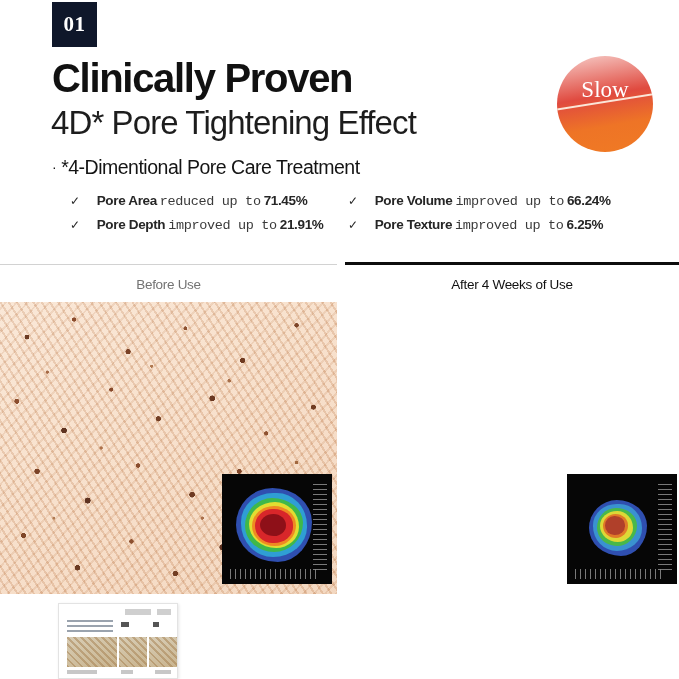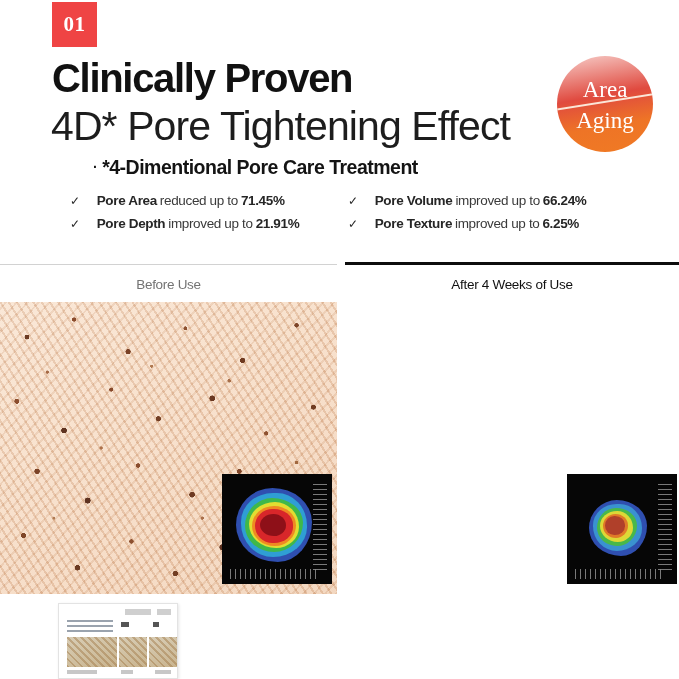--- a/index.html
+++ b/index.html
@@ -9,21 +9,21 @@
     font-family:"Liberation Sans", sans-serif;
     color:#1a1a1a;
     position:relative;
     overflow:hidden;
   }
 
   
   .num-badge{
     position:absolute; left:52px; top:2px;
     width:45px; height:45px;
-    background:#ef4444;
+    background:#0f172a;
     display:flex; align-items:center; justify-content:center;
   }
   .num-badge span{
     font-family:"Liberation Serif", serif;
     font-weight:700; font-size:21px; color:#fff; letter-spacing:.5px;
   }
 
   
   .seal{
     position:absolute; left:557px; top:56px;
@@ -45,47 +45,47 @@
   .seal .w2{ top:53px; }
 
   
   .h1{
     position:absolute; left:52px; top:58px;
     font-size:40px; font-weight:700; letter-spacing:-1.3px; line-height:1;
     color:#111;
   }
   .h2{
     position:absolute; left:51px; top:106px;
-    font-size:41px; font-weight:400; letter-spacing:-.9px; line-height:1;
+    font-size:33px; font-weight:400; letter-spacing:-.9px; line-height:1;
     color:#1d1d1d;
   }
   .h3{
     position:absolute; left:52px; top:158px;
-    font-size:19.5px; font-weight:700; letter-spacing:-.5px; line-height:1;
-    color:#141414; white-space:nowrap;margin-left:41px;
+    font-size:19.5px; font-weight:400; letter-spacing:-.5px; line-height:1;
+    color:#141414; white-space:nowrap;
   }
   .h3 .dot{ font-size:14px; vertical-align:2px; margin-right:5px; }
 
   
   .claims{
     position:absolute; left:70px; top:193px;
     width:600px;
     display:grid; grid-template-columns:278px 290px;
     row-gap:8px;
   }
   .claim{
     display:flex; align-items:baseline;
     font-size:13.5px; letter-spacing:-.35px; color:#262626;
     white-space:nowrap;
   }
   .claim .ck{
     font-size:12px; color:#2a2a2a; margin-right:6px; font-weight:400;
   }
   .claim b{ font-weight:700;padding-left:11px; }
-  .claim .mid{ font-weight:400; color:#3a3a3a; margin:0 3px; }
+  .claim .mid{ font-weight:400; color:#3a3a3a; margin:0 3px;font-family:Liberation Mono, monospace; }
   .claim .val{ font-weight:700; }
 
   
   .rule{ position:absolute; }
   .rule-before{ left:0; top:264px; width:337px; height:1px; background:#d2d2d2; }
   .rule-after { left:345px; top:262px; width:334px; height:3px; background:#0d0d0d; }
 
   .cap{
     position:absolute; top:277px;
     font-size:13.5px; letter-spacing:-.3px; text-align:center;
@@ -237,22 +237,21 @@
 </style>
 </head>
 <body>
 
 <div class="num-badge">
   <span>01</span>
 </div>
 
 <div class="seal">
   <div class="slash"></div>
-  <div class="w w1">Area</div>
-  <div class="w w2">Aging</div>
+  <div class="w w1">Slow</div>
 </div>
 
 <div class="h1">Clinically Proven</div>
 <div class="h2">4D* Pore Tightening Effect</div>
 <div class="h3">
   <span class="dot">·</span><span>*4-Dimentional Pore Care Treatment</span>
 </div>
 
 <div class="claims">
   <div class="claim">

